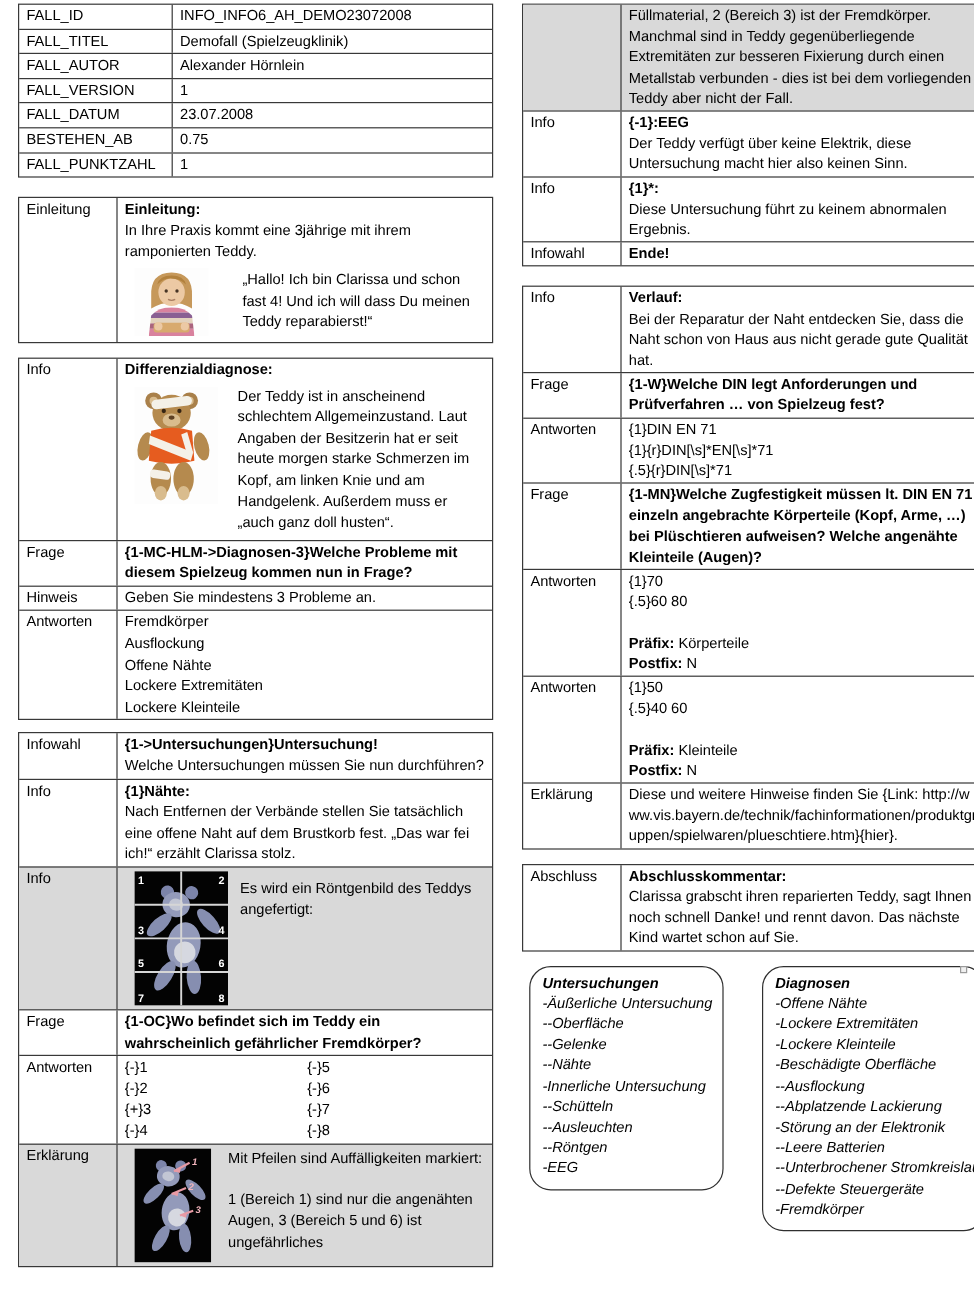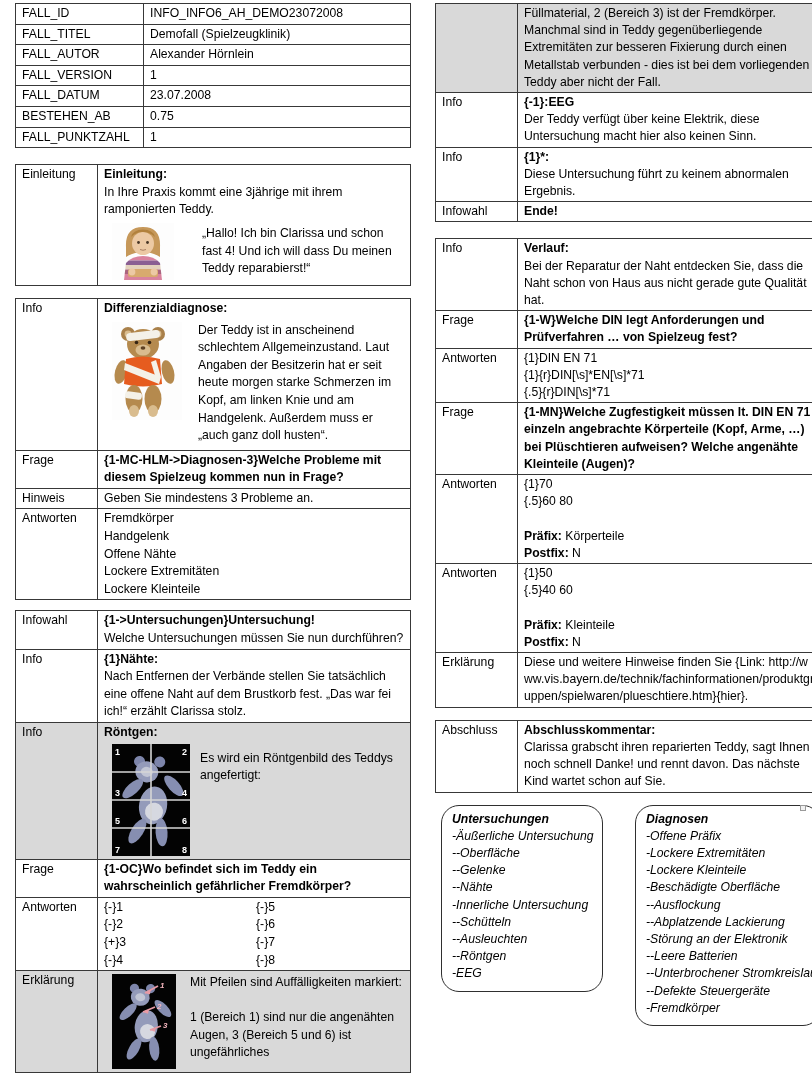--- a/index.html
+++ b/index.html
@@ -154,21 +154,21 @@
         <div class="cv b">{1-MC-HLM-&gt;Diagnosen-3}Welche Probleme mit diesem Spielzeug kommen nun in Frage?</div>
       </div>
       <div class="row">
         <div class="cl">Hinweis</div>
         <div class="cv">Geben Sie mindestens 3 Probleme an.</div>
       </div>
       <div class="row">
         <div class="cl">Antworten</div>
         <div class="cv">
             <div>Fremdkörper</div>
-            <div>Handgelenk</div>
+            <div>Ausflockung</div>
             <div>Offene Nähte</div>
             <div>Lockere Extremitäten</div>
             <div>Lockere Kleinteile</div>
           </div>
       </div>
     </div>
 
     <div class="tbl mt10">
       <div class="row">
         <div class="cl">Infowahl</div>
@@ -180,21 +180,20 @@
       <div class="row">
         <div class="cl">Info</div>
         <div class="cv">
           <div class="b">{1}Nähte:</div>
           <div>Nach Entfernen der Verbände stellen Sie tatsächlich eine offene Naht auf dem Brustkorb fest. „Das war fei ich!“ erzählt Clarissa stolz.</div>
         </div>
       </div>
       <div class="row gray">
         <div class="cl">Info</div>
         <div class="cv">
-          <div class="b">Röntgen:</div>
           <div class="media mediaX">
             <svg width="78" height="112" viewBox="0 0 78 112">
               <rect width="78" height="112" fill="#030303"></rect>
               <g transform="rotate(10 39 56)" opacity="0.88">
                 <circle cx="21" cy="20" r="5.5" fill="#8e97c2"></circle>
                 <circle cx="41" cy="17" r="5.5" fill="#8e97c2"></circle>
                 <ellipse cx="30" cy="29" rx="11.5" ry="10.5" fill="#a8b0d4"></ellipse>
                 <ellipse cx="30" cy="29" rx="6" ry="5" fill="#dde2f2"></ellipse>
                 <ellipse cx="19" cy="48" rx="5.5" ry="13" fill="#99a2c9" transform="rotate(38 19 48)"></ellipse>
                 <ellipse cx="59" cy="38" rx="5.5" ry="13" fill="#99a2c9" transform="rotate(-52 59 38)"></ellipse>
@@ -386,21 +385,21 @@
             <div>-Innerliche Untersuchung</div>
             <div>--Schütteln</div>
             <div>--Ausleuchten</div>
             <div>--Röntgen</div>
             <div>-EEG</div>
           </div>
       </div>
       <div class="rbox box2">
         <div class="bt">Diagnosen</div>
         <div>
-            <div>-Offene Präfix</div>
+            <div>-Offene Nähte</div>
             <div>-Lockere Extremitäten</div>
             <div>-Lockere Kleinteile</div>
             <div>-Beschädigte Oberfläche</div>
             <div>--Ausflockung</div>
             <div>--Abplatzende Lackierung</div>
             <div>-Störung an der Elektronik</div>
             <div>--Leere Batterien</div>
             <div>--Unterbrochener Stromkreislauf</div>
             <div>--Defekte Steuergeräte</div>
             <div>-Fremdkörper</div>

